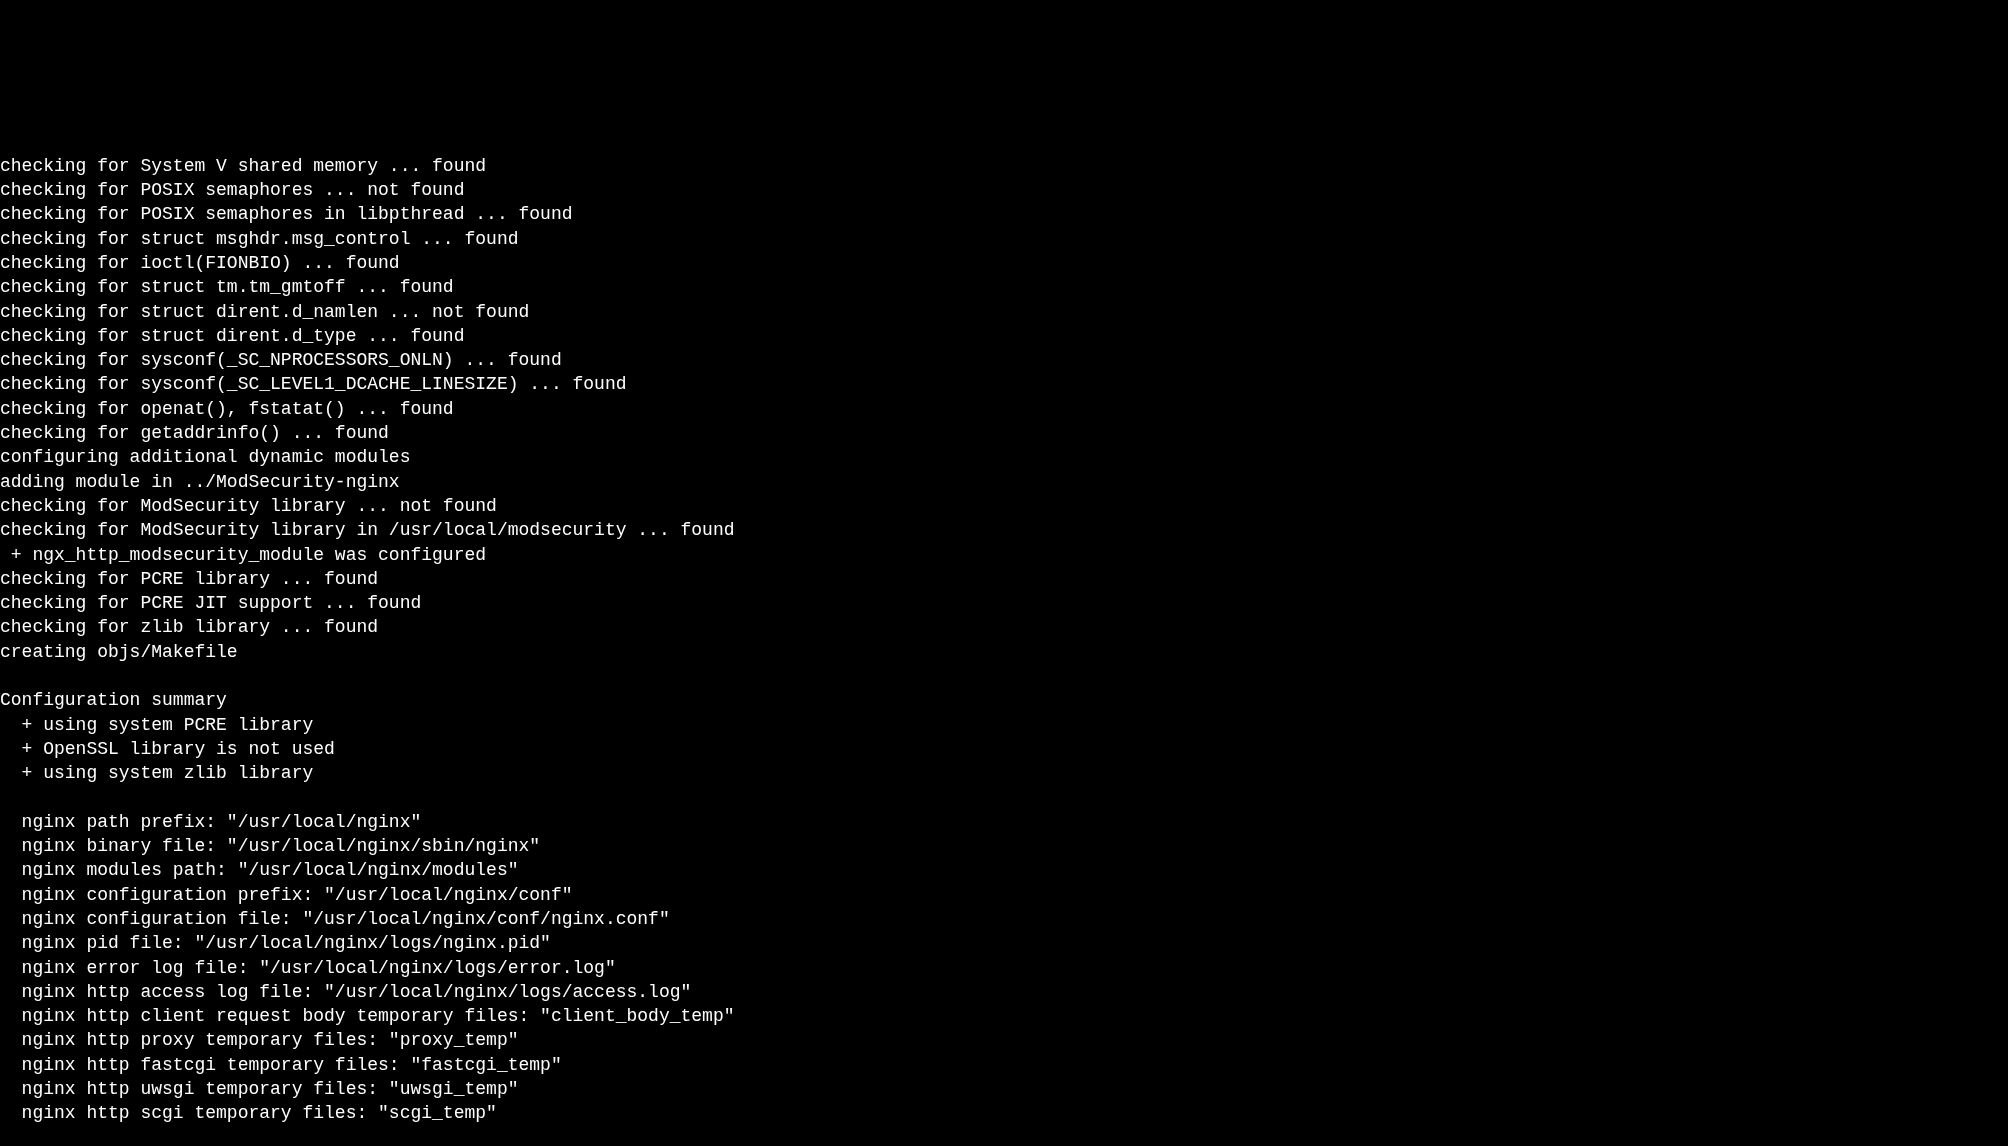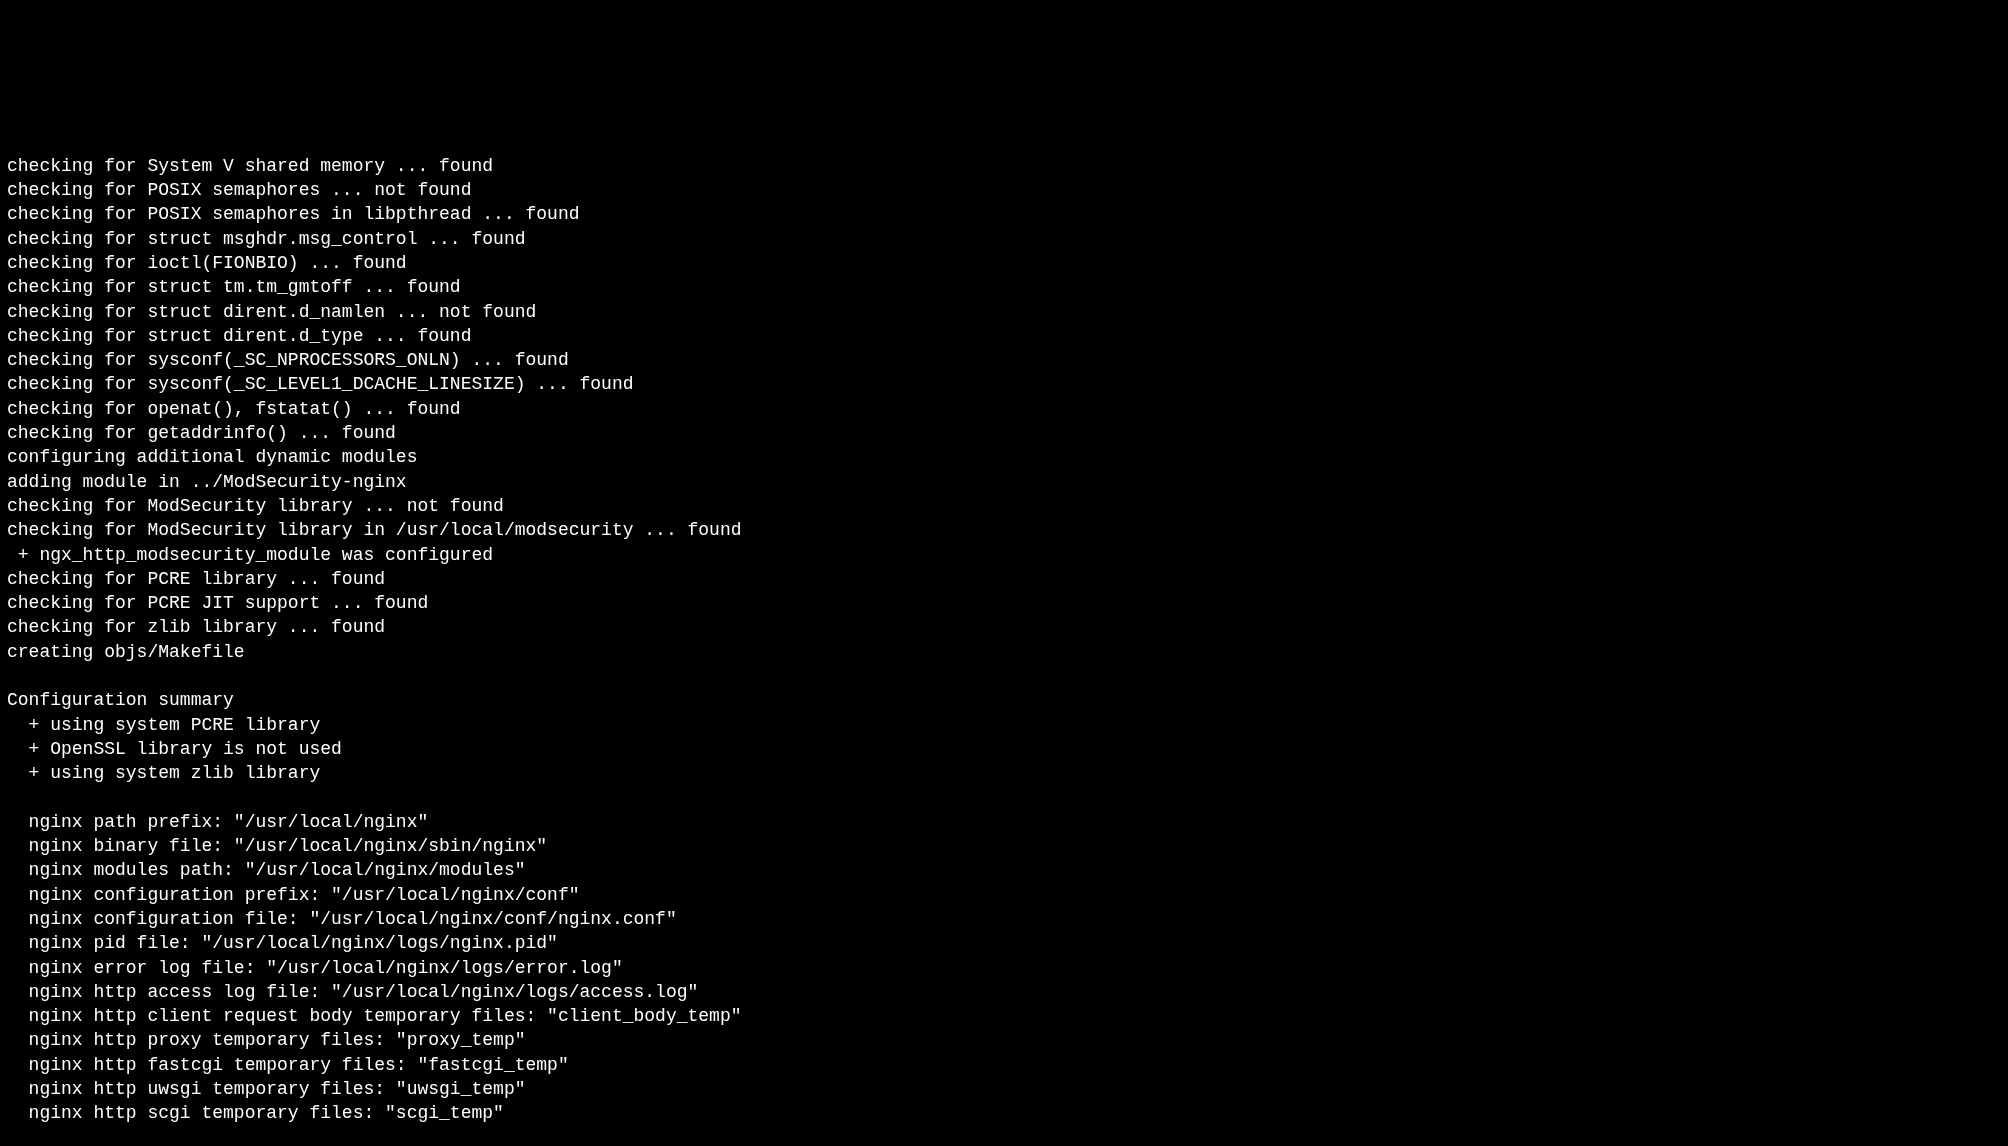--- a/index.html
+++ b/index.html
@@ -17,21 +17,20 @@
       width: 2008px;
       height: 1146px;
       overflow: hidden;
       white-space: pre;
     }
     .terminal {
       padding: 8px 0 0 0;
     }
     .line {
       white-space: pre;
-      padding-left: 7px;
     }
   </style>
 </head>
 <body>
 
 
 
 <div class="terminal">
   <div id="lines-container"><div class="line">checking for System V shared memory ... found</div><div class="line">checking for POSIX semaphores ... not found</div><div class="line">checking for POSIX semaphores in libpthread ... found</div><div class="line">checking for struct msghdr.msg_control ... found</div><div class="line">checking for ioctl(FIONBIO) ... found</div><div class="line">checking for struct tm.tm_gmtoff ... found</div><div class="line">checking for struct dirent.d_namlen ... not found</div><div class="line">checking for struct dirent.d_type ... found</div><div class="line">checking for sysconf(_SC_NPROCESSORS_ONLN) ... found</div><div class="line">checking for sysconf(_SC_LEVEL1_DCACHE_LINESIZE) ... found</div><div class="line">checking for openat(), fstatat() ... found</div><div class="line">checking for getaddrinfo() ... found</div><div class="line">configuring additional dynamic modules</div><div class="line">adding module in ../ModSecurity-nginx</div><div class="line">checking for ModSecurity library ... not found</div><div class="line">checking for ModSecurity library in /usr/local/modsecurity ... found</div><div class="line"> + ngx_http_modsecurity_module was configured</div><div class="line">checking for PCRE library ... found</div><div class="line">checking for PCRE JIT support ... found</div><div class="line">checking for zlib library ... found</div><div class="line">creating objs/Makefile</div><div class="line">&nbsp;</div><div class="line">Configuration summary</div><div class="line">  + using system PCRE library</div><div class="line">  + OpenSSL library is not used</div><div class="line">  + using system zlib library</div><div class="line">&nbsp;</div><div class="line">  nginx path prefix: "/usr/local/nginx"</div><div class="line">  nginx binary file: "/usr/local/nginx/sbin/nginx"</div><div class="line">  nginx modules path: "/usr/local/nginx/modules"</div><div class="line">  nginx configuration prefix: "/usr/local/nginx/conf"</div><div class="line">  nginx configuration file: "/usr/local/nginx/conf/nginx.conf"</div><div class="line">  nginx pid file: "/usr/local/nginx/logs/nginx.pid"</div><div class="line">  nginx error log file: "/usr/local/nginx/logs/error.log"</div><div class="line">  nginx http access log file: "/usr/local/nginx/logs/access.log"</div><div class="line">  nginx http client request body temporary files: "client_body_temp"</div><div class="line">  nginx http proxy temporary files: "proxy_temp"</div><div class="line">  nginx http fastcgi temporary files: "fastcgi_temp"</div><div class="line">  nginx http uwsgi temporary files: "uwsgi_temp"</div><div class="line">  nginx http scgi temporary files: "scgi_temp"</div><div class="line">&nbsp;</div></div>
   

